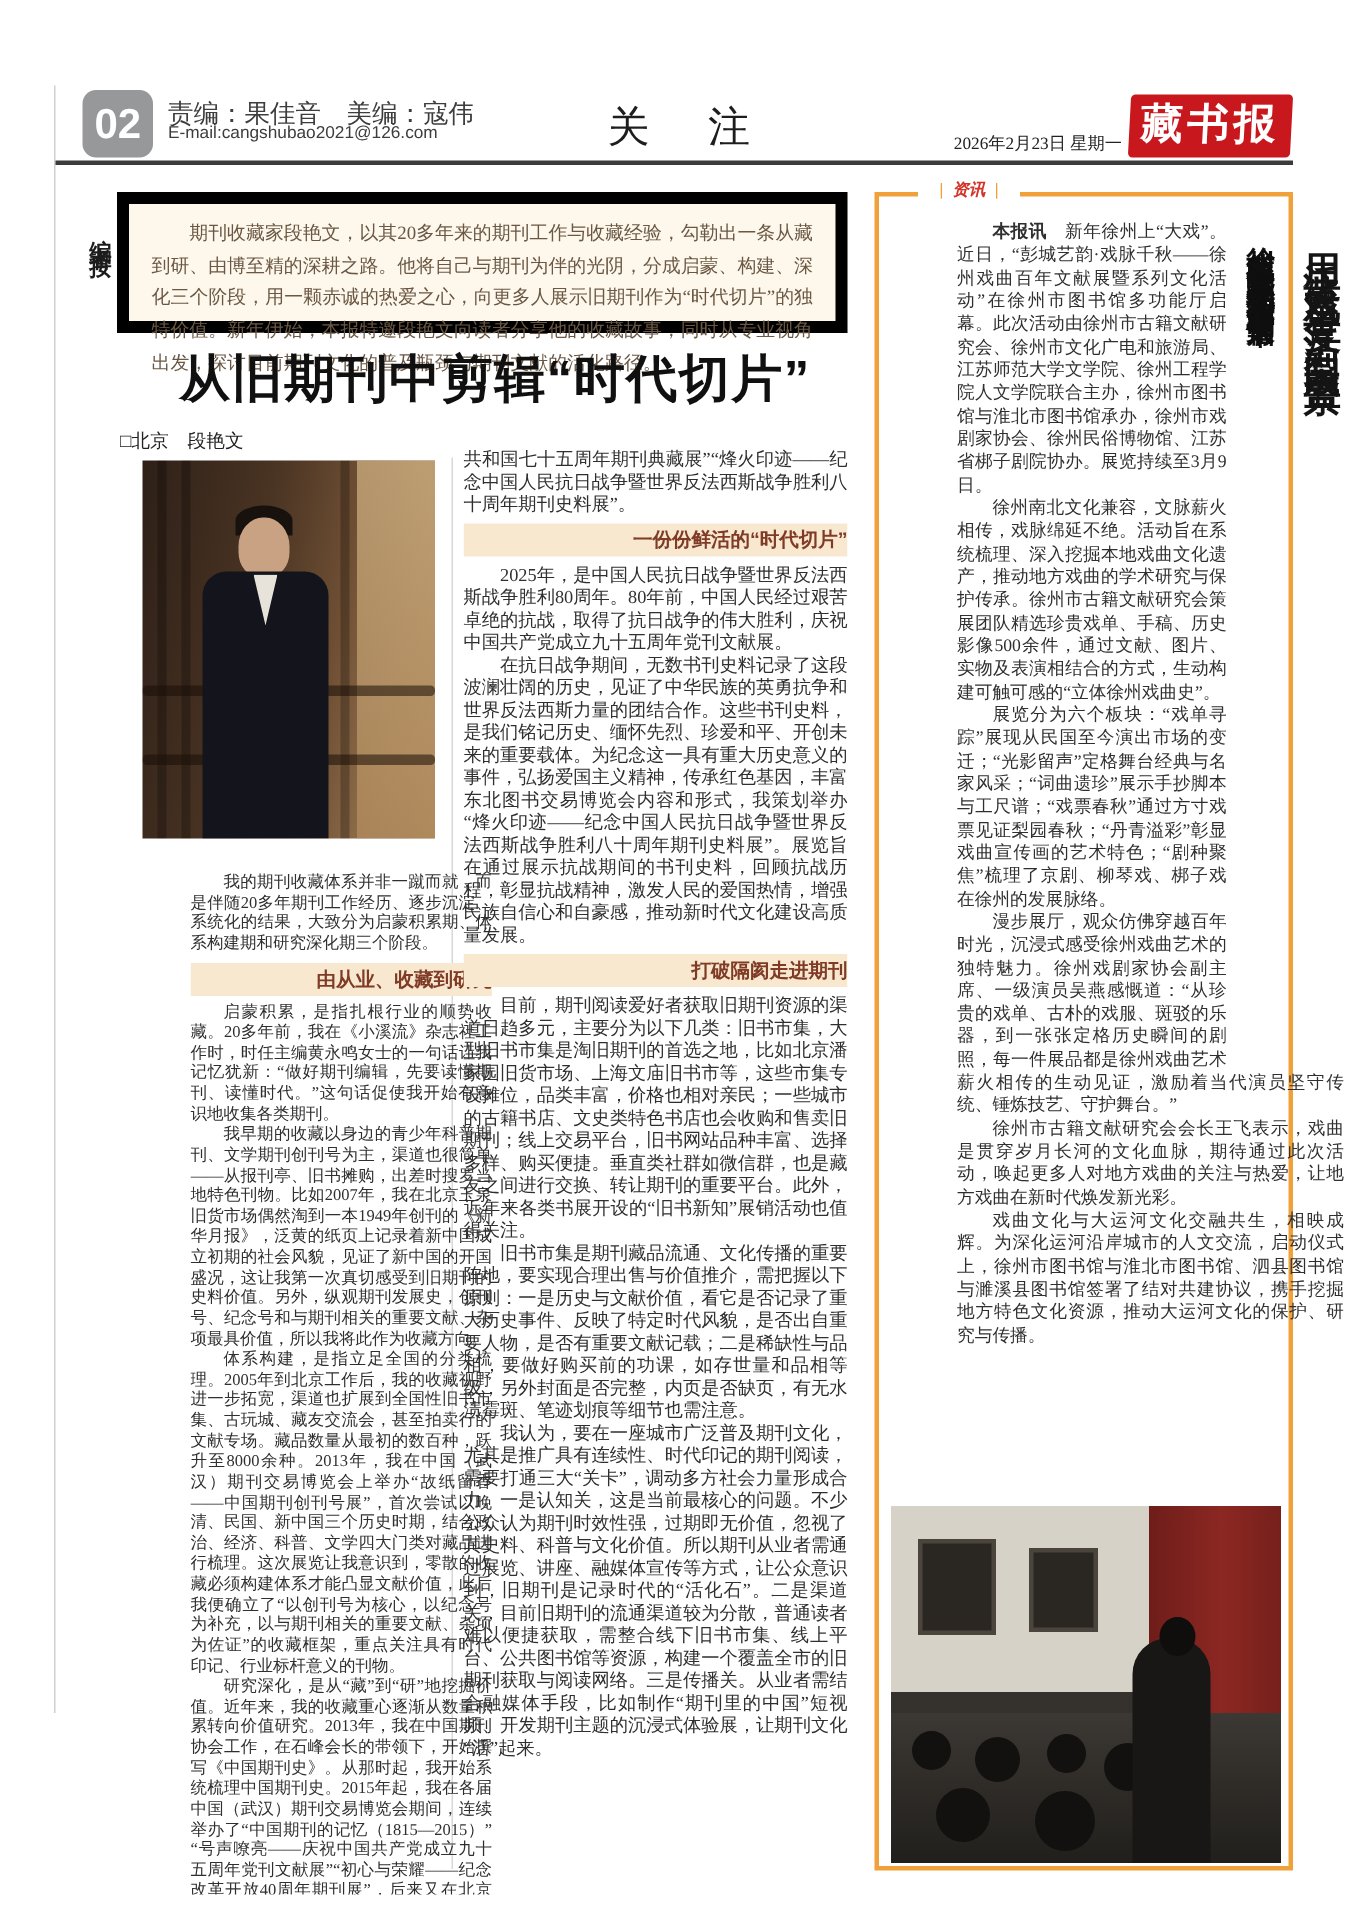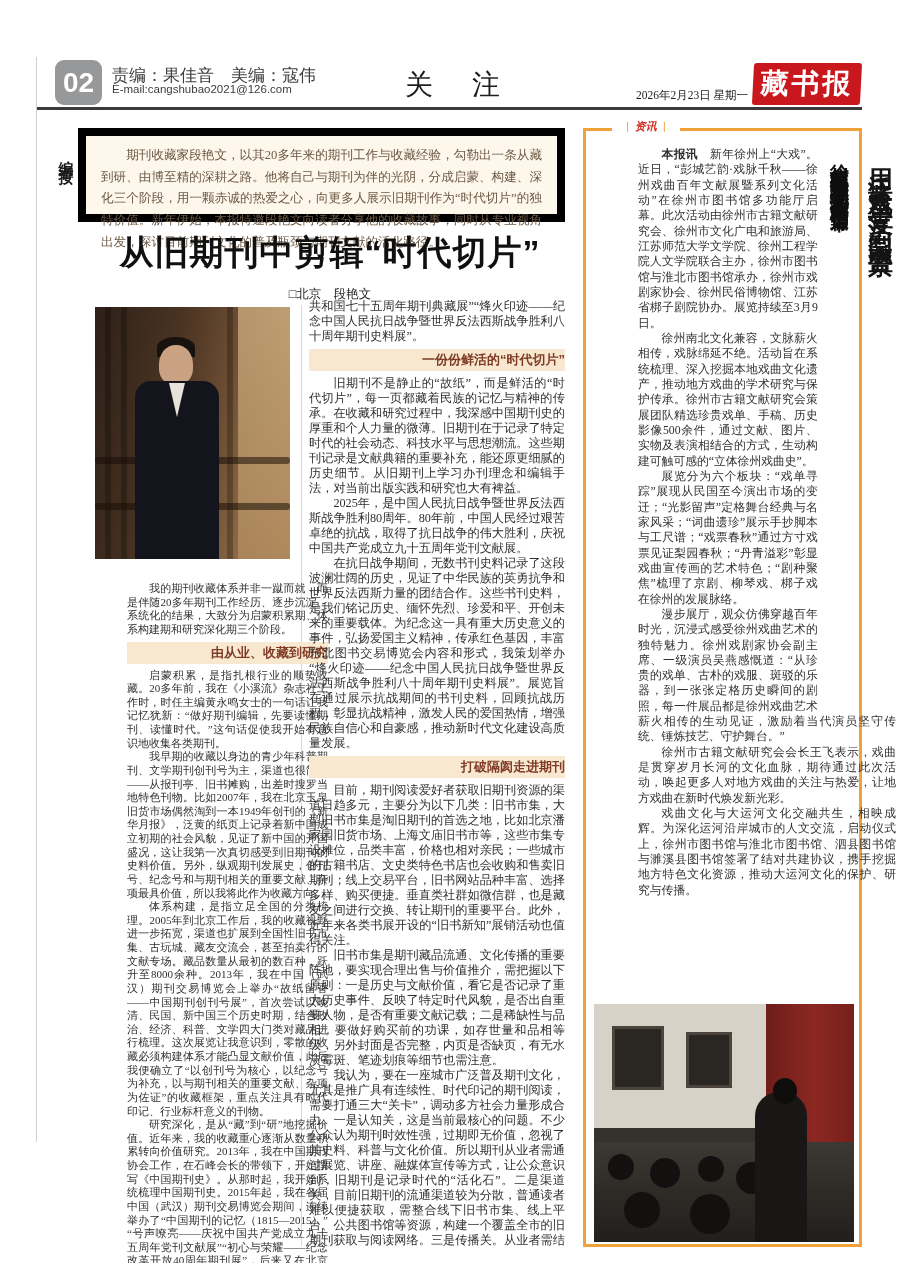--- a/index.html
+++ b/index.html
@@ -30,21 +30,21 @@
   .ed-label { position:absolute; left:56px; top:148px; writing-mode:vertical-rl; font-weight:bold;
               font-family:"Liberation Sans",sans-serif; font-size:15px; letter-spacing:5px; color:#1c1c1c; }
   .ed-box { position:absolute; left:78px; top:128px; width:487px; height:94px; border:8px solid #000000;
             background:#fdf7ec; padding:9px 15px; }
   .ed-box p { font-size:12.6px; line-height:1.72; color:#6b5844; text-align:justify; text-indent:2em; }
 
   
   .art-title { position:absolute; left:80px; top:230px; width:500px; text-align:center;
                font-family:"Liberation Sans",sans-serif; font-weight:bold; font-size:34px;
                letter-spacing:1px; color:#101010; }
-  .art-byline { position:absolute; left:80px; top:286px; width:500px; text-align:center;
+  .art-byline { position:absolute; left:80px; top:286px; width:500px; 
                 font-size:12.5px; color:#222; }
 
   
   .photo1 { position:absolute; left:95px; top:307px; width:195px; height:252px; overflow:hidden;
             background:linear-gradient(100deg,#2e2018 0%,#4a3423 38%,#6d4e33 62%,#93714d 82%,#a9875f 100%); }
   .photo1 .slat { position:absolute; top:0; width:6px; height:100%; background:rgba(0,0,0,.25); }
   .photo1 .rail { position:absolute; left:0; width:100%; height:7px; background:rgba(25,14,8,.55); border-radius:3px; }
   .photo1 .glow { position:absolute; right:0; top:0; width:52px; height:100%;
                   background:linear-gradient(180deg,#c8a97c,#b08a5c); opacity:.8; }
   .p1-head { position:absolute; left:64px; top:38px; width:34px; height:40px; border-radius:48% 48% 42% 42%;
@@ -134,21 +134,20 @@
     <span class="subhead">由从业、收藏到研究</span>
     <p>启蒙积累，是指扎根行业的顺势收藏。20多年前，我在《小溪流》杂志社工作时，时任主编黄永鸣女士的一句话让我记忆犹新：“做好期刊编辑，先要读懂期刊、读懂时代。”这句话促使我开始有意识地收集各类期刊。</p>
     <p>我早期的收藏以身边的青少年科普期刊、文学期刊创刊号为主，渠道也很简单——从报刊亭、旧书摊购，出差时搜罗当地特色刊物。比如2007年，我在北京玉泉旧货市场偶然淘到一本1949年创刊的《新华月报》，泛黄的纸页上记录着新中国成立初期的社会风貌，见证了新中国的开国盛况，这让我第一次真切感受到旧期刊的史料价值。另外，纵观期刊发展史，创刊号、纪念号和与期刊相关的重要文献、杂项最具价值，所以我将此作为收藏方向。</p>
     <p>体系构建，是指立足全国的分类梳理。2005年到北京工作后，我的收藏视野进一步拓宽，渠道也扩展到全国性旧书市集、古玩城、藏友交流会，甚至拍卖行的文献专场。藏品数量从最初的数百种，跃升至8000余种。2013年，我在中国（武汉）期刊交易博览会上举办“故纸留香——中国期刊创刊号展”，首次尝试以晚清、民国、新中国三个历史时期，结合政治、经济、科普、文学四大门类对藏品进行梳理。这次展览让我意识到，零散的收藏必须构建体系才能凸显文献价值，此后我便确立了“以创刊号为核心，以纪念号为补充，以与期刊相关的重要文献、杂项为佐证”的收藏框架，重点关注具有时代印记、行业标杆意义的刊物。</p>
     <p>研究深化，是从“藏”到“研”地挖掘价值。近年来，我的收藏重心逐渐从数量积累转向价值研究。2013年，我在中国期刊协会工作，在石峰会长的带领下，开始撰写《中国期刊史》。从那时起，我开始系统梳理中国期刊史。2015年起，我在各届中国（武汉）期刊交易博览会期间，连续举办了“中国期刊的记忆（1815—2015）”“号声嘹亮——庆祝中国共产党成立九十五周年党刊文献展”“初心与荣耀——纪念改革开放40周年期刊展”，后来又在北京国际图书博览会、天津百花文艺周、东北图书交易博览会和天府书展期间举办了“与共和国同行——庆祝中华人民共和国成立70周年期刊典藏展”“伟大的征程——庆祝中国共产党成立100周年期刊版本展”“百年风华，潮头追光——中国文学期刊文献展”“与共和国同行——庆祝中华人民</p>
   </div>
 
   <div class="col col2">
     <p class="noindent">共和国七十五周年期刊典藏展”“烽火印迹——纪念中国人民抗日战争暨世界反法西斯战争胜利八十周年期刊史料展”。</p>
     <span class="subhead">一份份鲜活的“时代切片”</span>
-    <p>旧期刊不是静止的“故纸”，而是鲜活的“时代切片”，每一页都藏着民族的记忆与精神的传承。在收藏和研究过程中，我深感中国期刊史的厚重和个人力量的微薄。旧期刊在于记录了特定时代的社会动态、科技水平与思想潮流。这些期刊记录是文献典籍的重要补充，能还原更细腻的历史细节。从旧期刊上学习办刊理念和编辑手法，对当前出版实践和研究也大有裨益。</p>
     <p>2025年，是中国人民抗日战争暨世界反法西斯战争胜利80周年。80年前，中国人民经过艰苦卓绝的抗战，取得了抗日战争的伟大胜利，庆祝中国共产党成立九十五周年党刊文献展。</p>
     <p>在抗日战争期间，无数书刊史料记录了这段波澜壮阔的历史，见证了中华民族的英勇抗争和世界反法西斯力量的团结合作。这些书刊史料，是我们铭记历史、缅怀先烈、珍爱和平、开创未来的重要载体。为纪念这一具有重大历史意义的事件，弘扬爱国主义精神，传承红色基因，丰富东北图书交易博览会内容和形式，我策划举办“烽火印迹——纪念中国人民抗日战争暨世界反法西斯战争胜利八十周年期刊史料展”。展览旨在通过展示抗战期间的书刊史料，回顾抗战历程，彰显抗战精神，激发人民的爱国热情，增强民族自信心和自豪感，推动新时代文化建设高质量发展。</p>
     <span class="subhead">打破隔阂走进期刊</span>
     <p>目前，期刊阅读爱好者获取旧期刊资源的渠道日趋多元，主要分为以下几类：旧书市集，大型旧书市集是淘旧期刊的首选之地，比如北京潘家园旧货市场、上海文庙旧书市等，这些市集专设摊位，品类丰富，价格也相对亲民；一些城市的古籍书店、文史类特色书店也会收购和售卖旧期刊；线上交易平台，旧书网站品种丰富、选择多样、购买便捷。垂直类社群如微信群，也是藏友之间进行交换、转让期刊的重要平台。此外，近年来各类书展开设的“旧书新知”展销活动也值得关注。</p>
     <p>旧书市集是期刊藏品流通、文化传播的重要阵地，要实现合理出售与价值推介，需把握以下原则：一是历史与文献价值，看它是否记录了重大历史事件、反映了特定时代风貌，是否出自重要人物，是否有重要文献记载；二是稀缺性与品相，要做好购买前的功课，如存世量和品相等级，另外封面是否完整，内页是否缺页，有无水渍霉斑、笔迹划痕等细节也需注意。</p>
     <p><span>我认为，要在一座城市广泛普及期刊文化，尤其是推广具有连续性、时代印记的期刊阅读，需要打通三大“关卡”，调动多方社会力量形成合力。一是认知关，这是当前最核心的问题。不少公众认为期刊时效性强，过期即无价值，忽视了其史料、科普与文化价值。所以期刊从业者需通过展览、讲座、融媒体宣传等方式，让公众意识到，旧期刊是记录时代的“活化石”。二是渠道关，目前旧期刊的流通渠道较为分散，普通读者难以便捷获取，需整合线下旧书市集、线上平台、公共图书馆等资源，构建一个覆盖全市的旧期刊获取与阅读网络。三是传播关。从业者需结合融媒体手段，比如制作“期刊里的中国”短视频、开发期刊主题的沉浸式体验展，让期刊文化“活”起来。</span></p>
   </div>
 
   <div class="sb-frame"></div>
   <div class="sb-label"><span class="bar">|</span><span>资讯</span><span class="bar">|</span></div>

